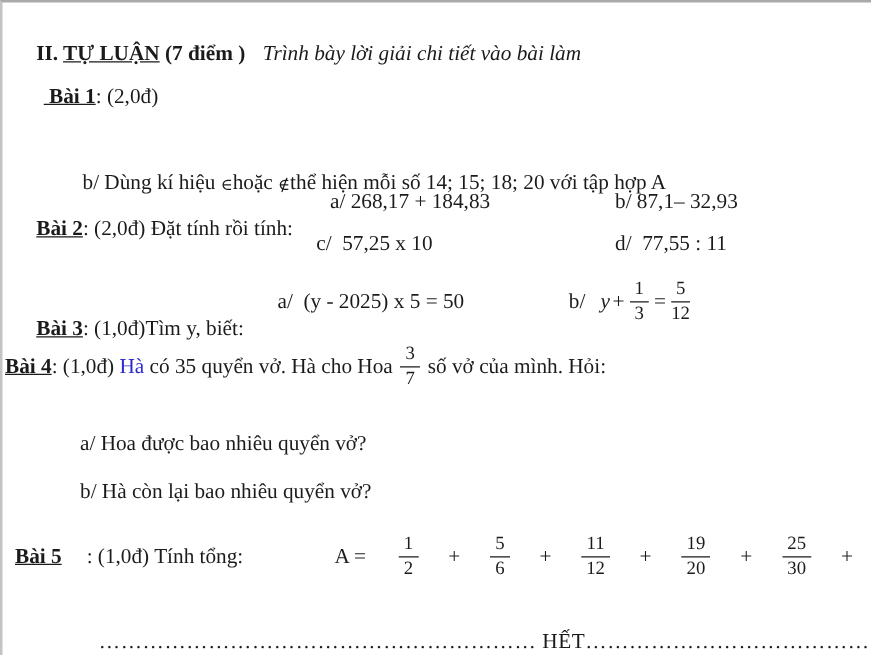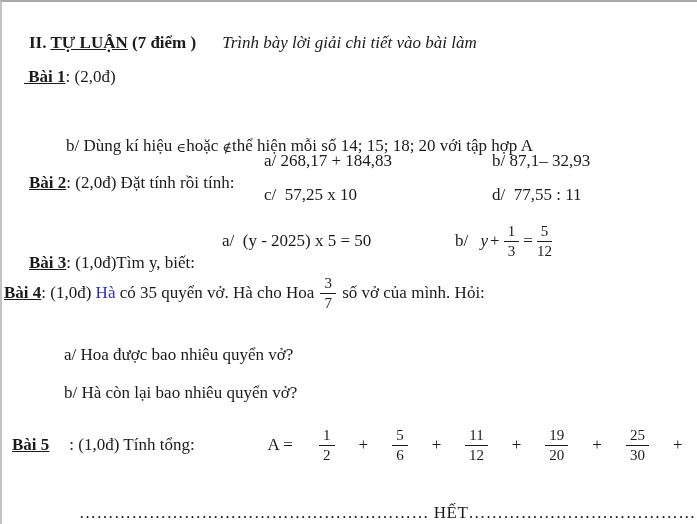--- a/index.html
+++ b/index.html
@@ -21,44 +21,44 @@
   .u{text-decoration:underline;}
   .blue{color:#2b2bd0;}
   .sym{font-size:13px;vertical-align:-1px;}
   .mathrow{display:flex;align-items:center;white-space:pre;}
   .frac{display:inline-flex;flex-direction:column;align-items:center;
         line-height:1.12;font-size:15px;margin:0 2px;vertical-align:middle;}
   .frac .num{border-bottom:1.2px solid #1b1b1b;padding:0 4px 1px;}
   .frac .den{padding-top:1px;}
   .plus{margin:0 2px;}
   .gap8{margin-left:8px;}
-  .gap14{margin-left:26px;}
+  .gap14{margin-left:14px;}
 </style>
 </head>
 <body>
 
 <div id="page">
 
   <div class="line" style="top:8px;left:10px;">
     <span class="b">II. </span><span class="b u">TỰ LUẬN</span><span class="b"> (7 điểm )</span><span class="i gap14">Trình bày lời giải chi tiết vào bài làm</span>
   </div>
 
-  <div class="line" style="top:42px;left:5px;">
+  <div class="line" style="top:42px;left:16px;">
     <span class="b u"> Bài 1</span><span>: (2,0đ)</span>
   </div>
   <div class="line" style="top:111px;left:47px;text-align:right;">
     <span>b/ Dùng kí hiệu </span><span class="sym">∈</span><span>hoặc </span><span class="sym">∉</span><span>thể hiện mỗi số 14; 15; 18; 20 với tập hợp A</span>
   </div>
 
   <div class="line" style="top:148px;left:10px;">
     <span class="b u">Bài 2</span><span>: (2,0đ) Đặt tính rồi tính:</span>
   </div>
   <div class="line" style="top:148px;left:262px;">a/ 268,17 + 184,83</div>
   <div class="line" style="top:148px;left:490px;">b/ 87,1– 32,93</div>
-  <div class="line" style="top:182px;left:262px;">c/  57,25 x 10</div>
+  <div class="line" style="top:182px;left:251px;">c/  57,25 x 10</div>
   <div class="line" style="top:182px;left:490px;">d/  77,55 : 11</div>
 
   <div class="line" style="top:228px;left:10px;">
     <span class="b u">Bài 3</span><span>: (1,0đ)Tìm y, biết:</span>
   </div>
   <div class="line" style="top:228px;left:220px;">a/  (y - 2025) x 5 = 50</div>
   <div class="line mathrow" style="top:216px;left:453px;height:46px;">
     <span>b/ </span>
     <span class="i gap8">y</span>
     <span class="plus">+</span>

